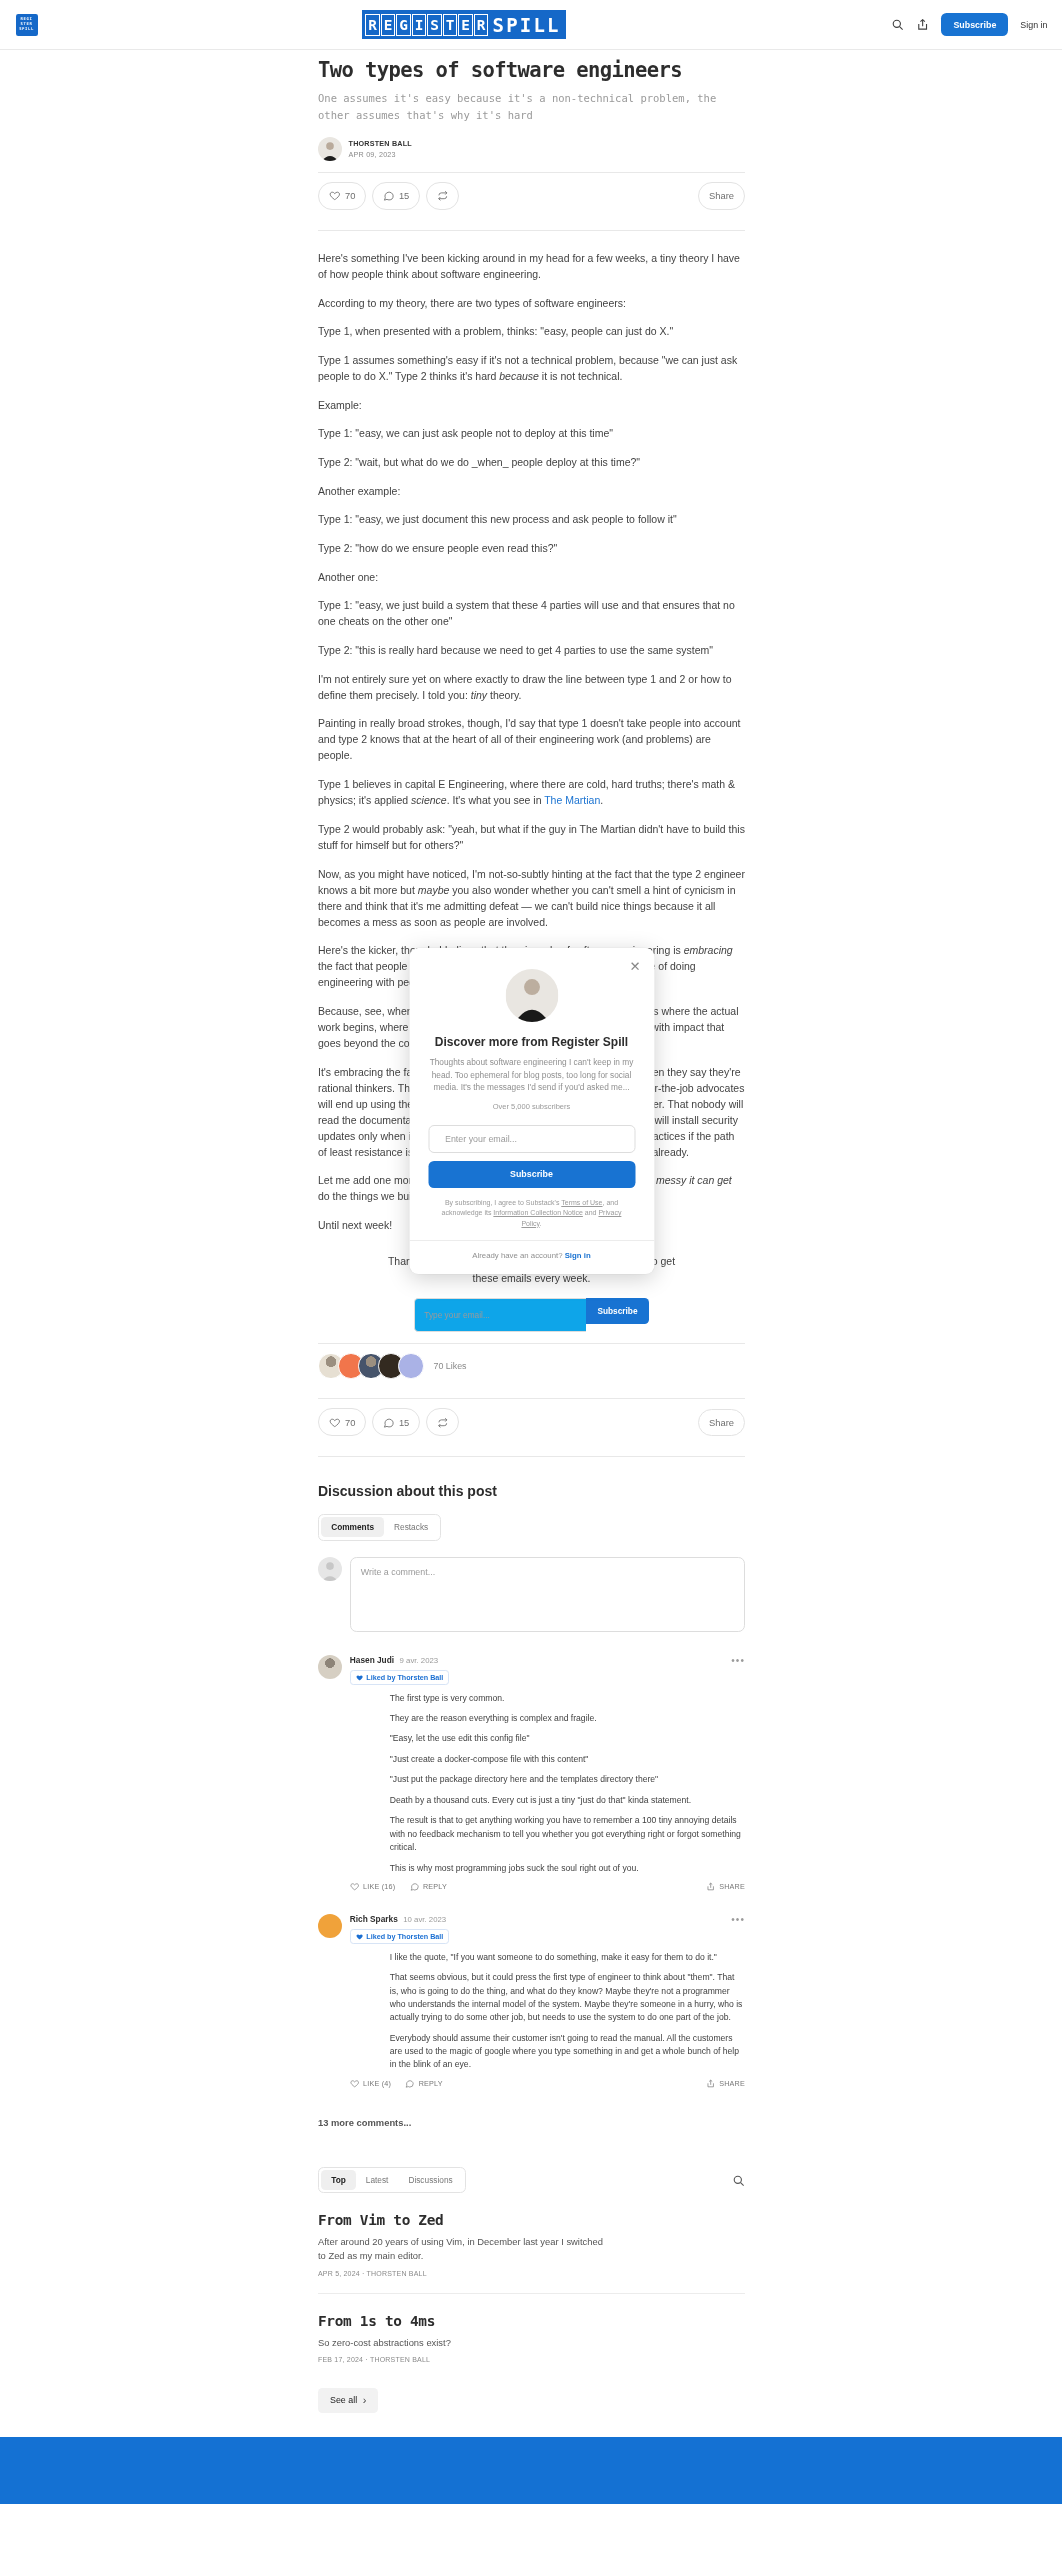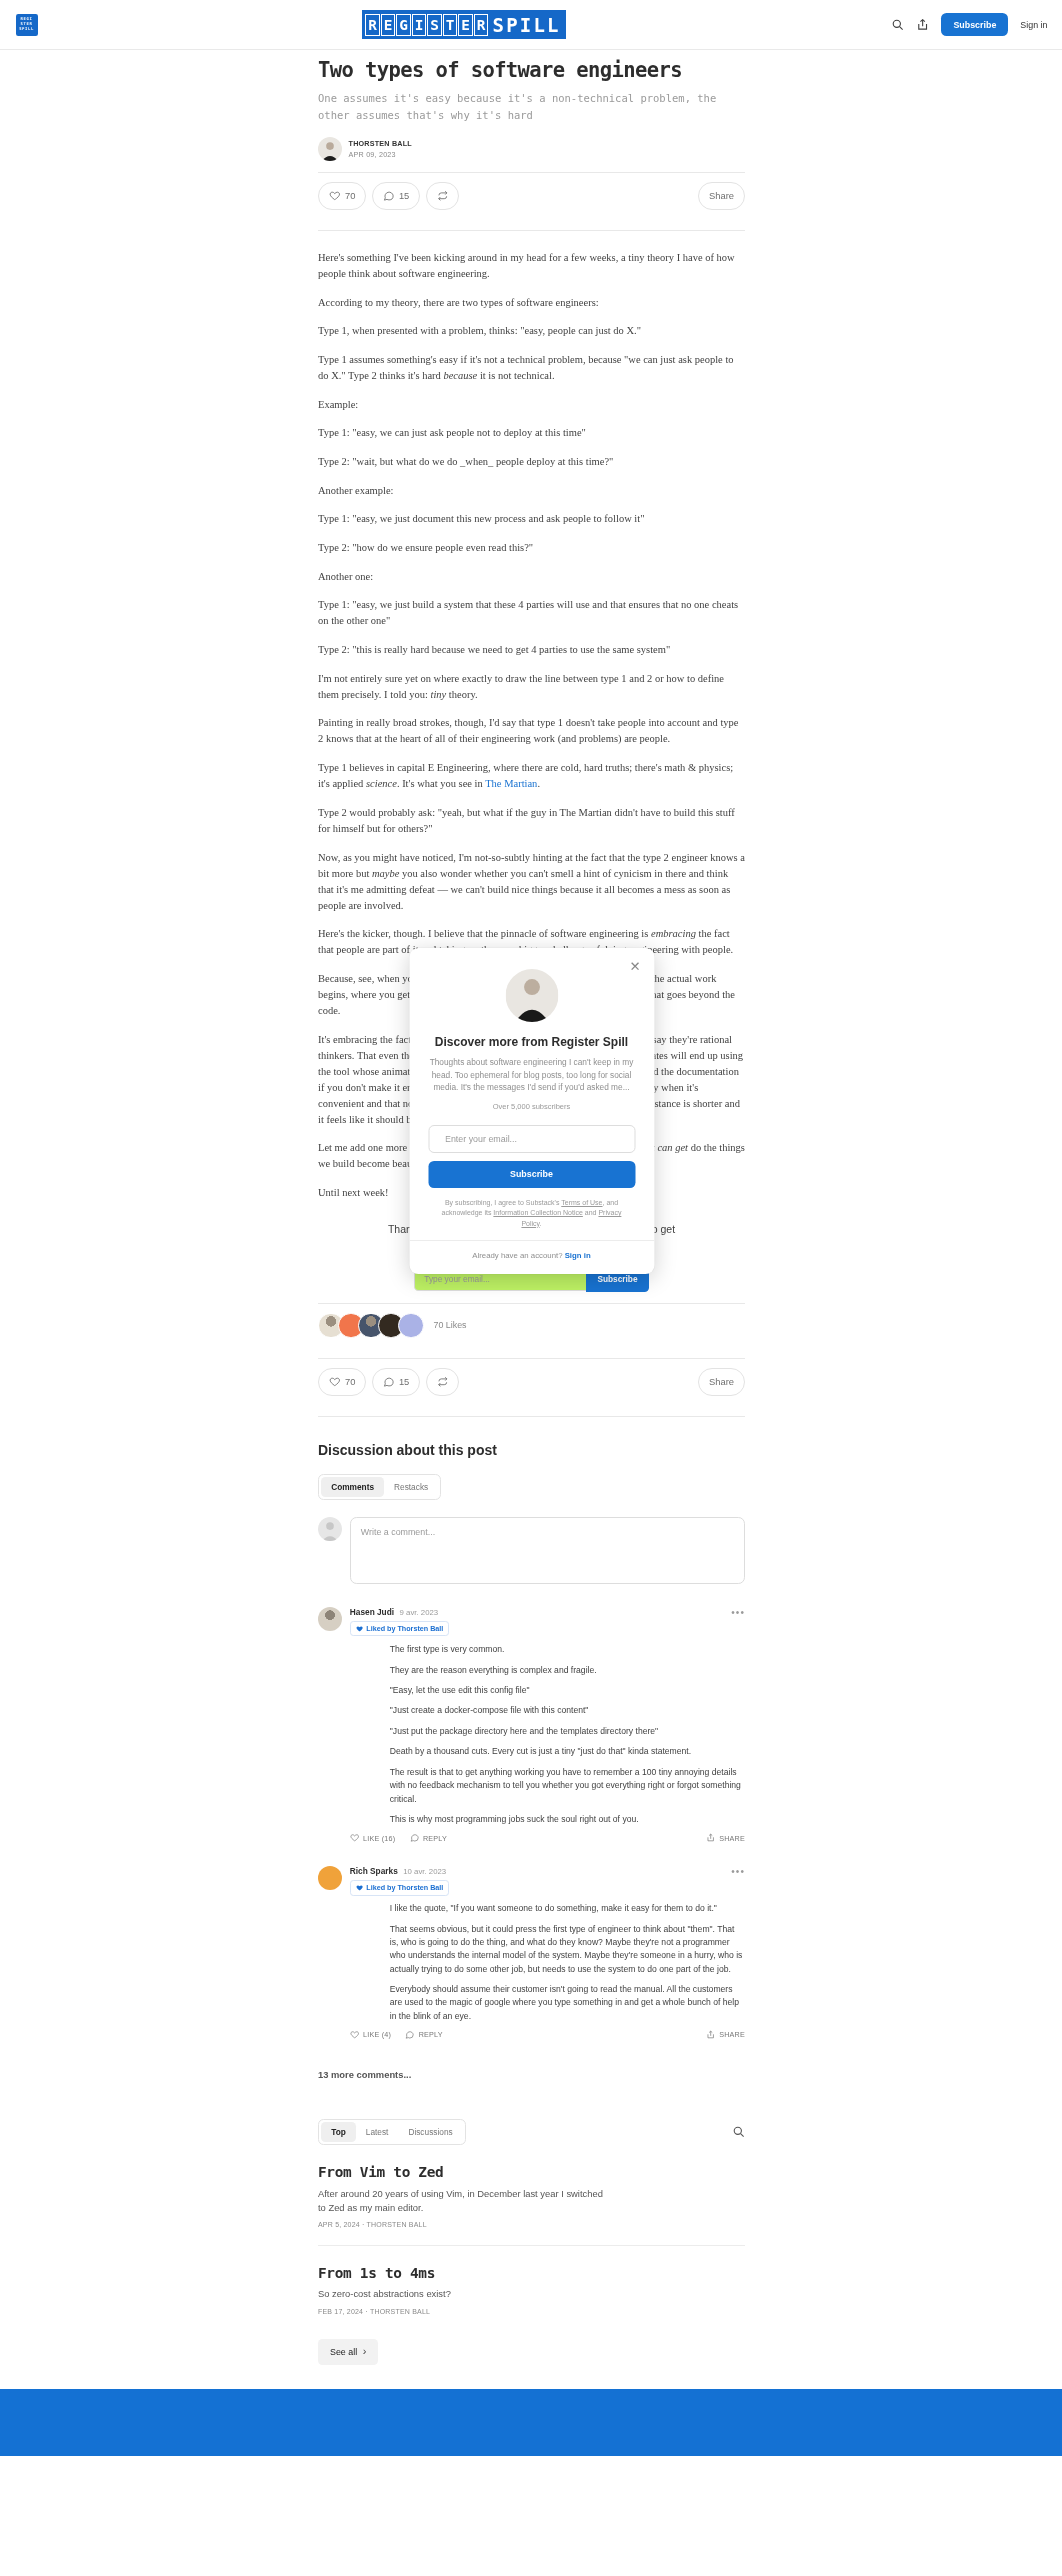--- a/index.html
+++ b/index.html
@@ -27,47 +27,47 @@
   .avatar { border-radius:50%; overflow:hidden; flex:none; position:relative; }
   .byline .avatar { width:24px; height:24px; }
   .byline-name { font-size:7.2px; font-weight:bold; color:#333; letter-spacing:0.2px; }
   .byline-date { font-size:7.2px; color:#8a8a8a; margin-top:2.2px; letter-spacing:0.2px; }
   .hr { border-top:0.6px solid #e8e8e8; margin-top:11px; }
   .action-row { display:flex; align-items:center; justify-content:space-between; padding:8.9px 0; }
   .action-left { display:flex; gap:5.5px; }
   .pill { display:flex; align-items:center; gap:4.4px; border:0.6px solid #e3e3e3; border-radius:553px; padding:7.2px 10px; color:#6f6f6f; font-size:9.4px; cursor:pointer; background:#fff; }
   .pill svg { width:11.6px; height:11.6px; }
 
-  .article-body { margin-top:19px; font-size:10.5px; line-height:16px; color:#424242;font-family:Liberation Serif, serif; }
+  .article-body { margin-top:19px; font-size:10.5px; line-height:16px; color:#424242; }
   .article-body p { margin-bottom:12.7px; }
   .article-body em { font-style:italic; }
   .body-link { color:#1b73d1; text-decoration:none; cursor:pointer; }
 
   
   .thanks-box { text-align:center; margin:20px auto 5.5px; }
   .thanks-text { font-size:10.5px; line-height:16.6px; color:#424242; max-width:310px; margin:0 auto; }
   .sub-inline { display:inline-flex; margin-top:12px; }
-  .sub-inline input { width:172px; height:25px; border:0.6px solid #ddd; border-right:none; border-radius:4.4px 0 0 4.4px; background:#bef264; padding:0 8.9px; font-size:8.3px; font-family:"Liberation Sans",sans-serif; color:#333; }
+  .sub-inline input { width:172px; height:34px; border:0.6px solid #ddd; border-right:none; border-radius:4.4px 0 0 4.4px; background:#0ea5e9; padding:0 8.9px; font-size:8.3px; font-family:"Liberation Sans",sans-serif; color:#333; }
   .sub-inline input::placeholder { color:#9a9a9a; }
   .sub-inline button { height:25.5px; background:#1873d2; color:#fff; border:none; border-radius:0 4.4px 4.4px 0; font-size:8.3px; font-weight:bold; padding:0 11px; cursor:pointer; }
 
   .likes-row { display:flex; align-items:center; gap:10px; padding:8.9px 0; }
   .face-stack { display:flex; }
   .face { width:25.5px; height:25.5px; border-radius:50%; border:1.1px solid #fff; margin-left:-5.5px; position:relative; }
   .face:first-child { margin-left:0; }
   .likes-label { font-size:8.9px; color:#8a8a8a; }
 
   
   .disc-heading { font-size:14px; font-weight:bold; color:#2d2d2d; margin-top:25.5px; }
   .seg-tabs { display:inline-flex; border:0.6px solid #e3e3e3; border-radius:5.5px; padding:2.2px; margin-top:15.5px; background:#fff; }
   .seg-tab { font-size:8.3px; padding:5px 10px; border-radius:4.4px; color:#777; cursor:pointer; white-space:nowrap; }
   .seg-tab.active { background:#efefef; color:#222; font-weight:bold; }
   .composer { display:flex; gap:7.8px; margin-top:16.6px; }
   .composer .avatar { width:24px; height:24px; }
-  .composer textarea { flex:1; height:67px; border:0.6px solid #ddd; border-radius:6.6px; resize:none; padding:8.9px 10px; font-size:8.9px; font-family:"Liberation Sans",sans-serif; color:#333; }
+  .composer textarea { flex:1; height:75px; border:0.6px solid #ddd; border-radius:6.6px; resize:none; padding:8.9px 10px; font-size:8.9px; font-family:"Liberation Sans",sans-serif; color:#333; }
   .composer textarea::placeholder { color:#9a9a9a; }
 
   .comment { display:flex; gap:7.8px; margin-top:23px; position:relative; }
   .comment .avatar { width:24px; height:24px; }
   .comment-main { flex:1; }
   .comment-head { display:flex; align-items:baseline; gap:5.5px; }
   .comment-author { font-size:8.3px; font-weight:bold; color:#2d2d2d; }
   .comment-date { font-size:7.8px; color:#9a9a9a; }
   .comment-dots { position:absolute; right:0; top:0; color:#9a9a9a; font-size:10px; letter-spacing:1.1px; cursor:pointer; }
   .liked-badge { display:inline-flex; align-items:center; gap:3.3px; border:0.6px solid #d7e4f6; border-radius:3.3px; padding:2.2px 5px; margin-top:4.4px; color:#1b6fd2; font-size:7.2px; font-weight:bold; cursor:pointer; }

